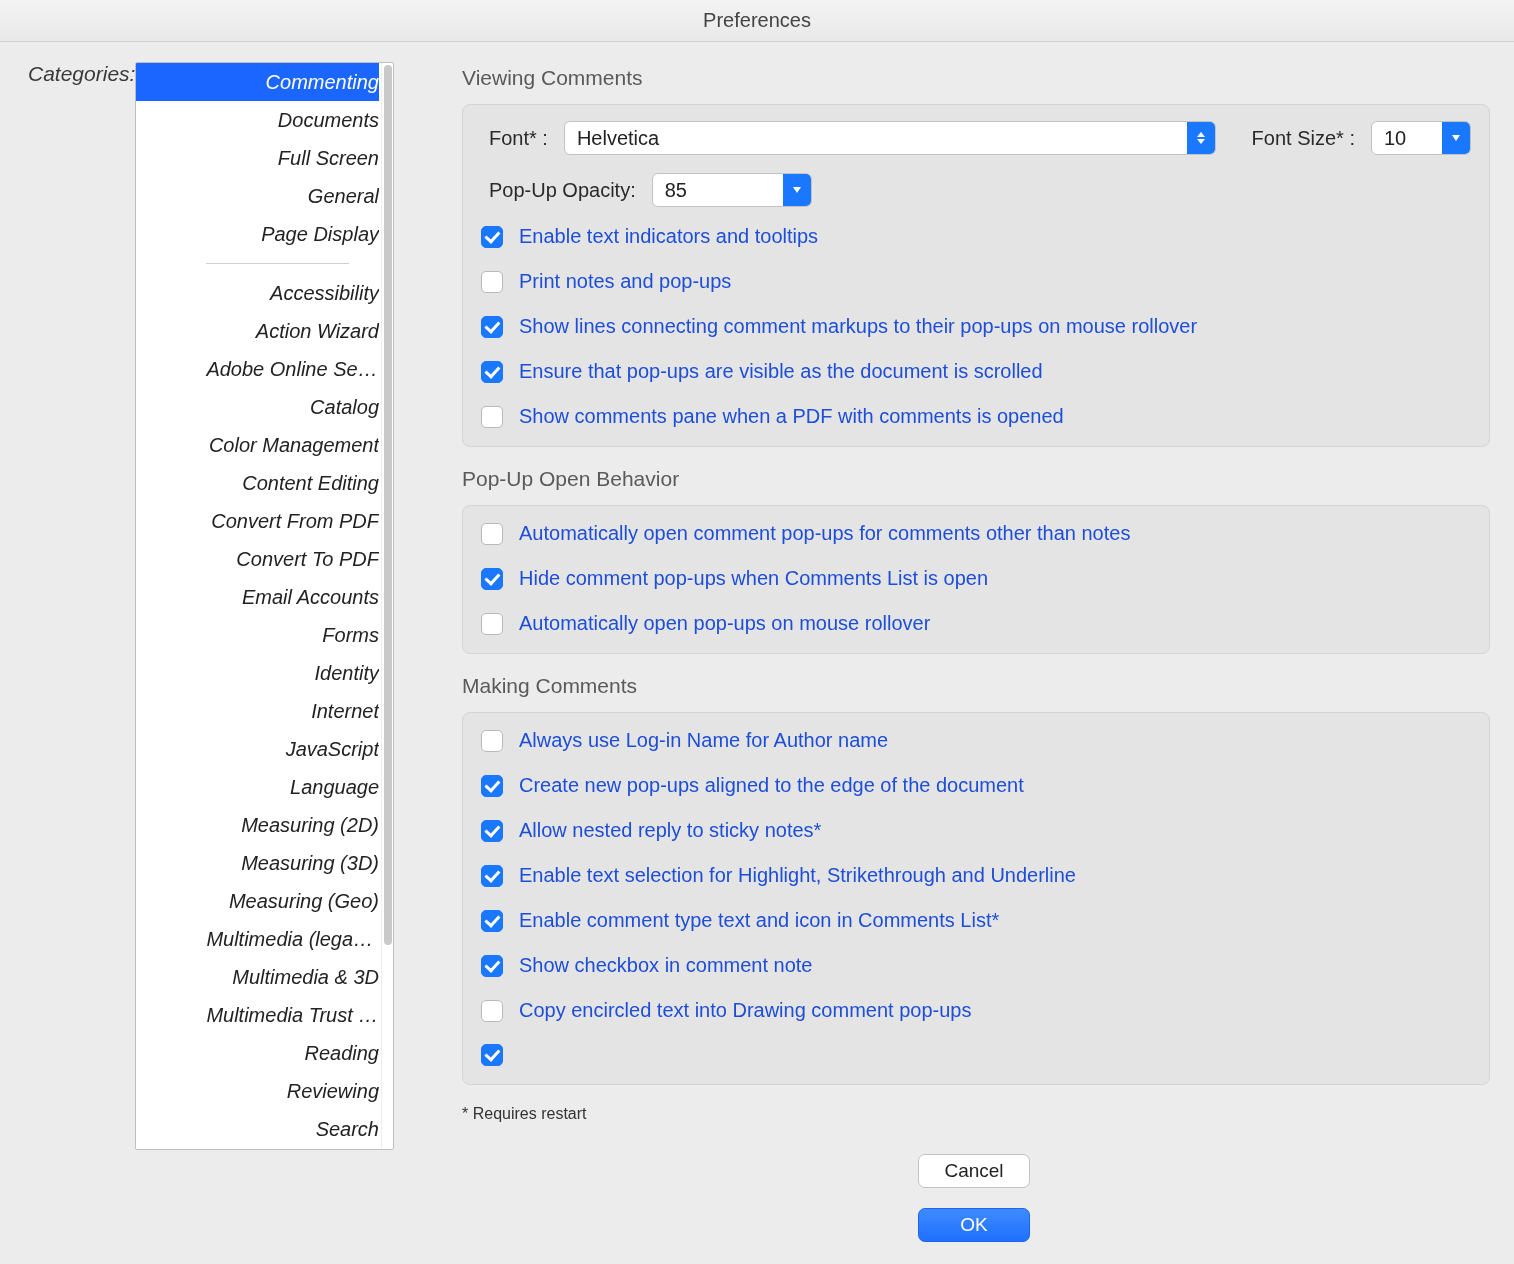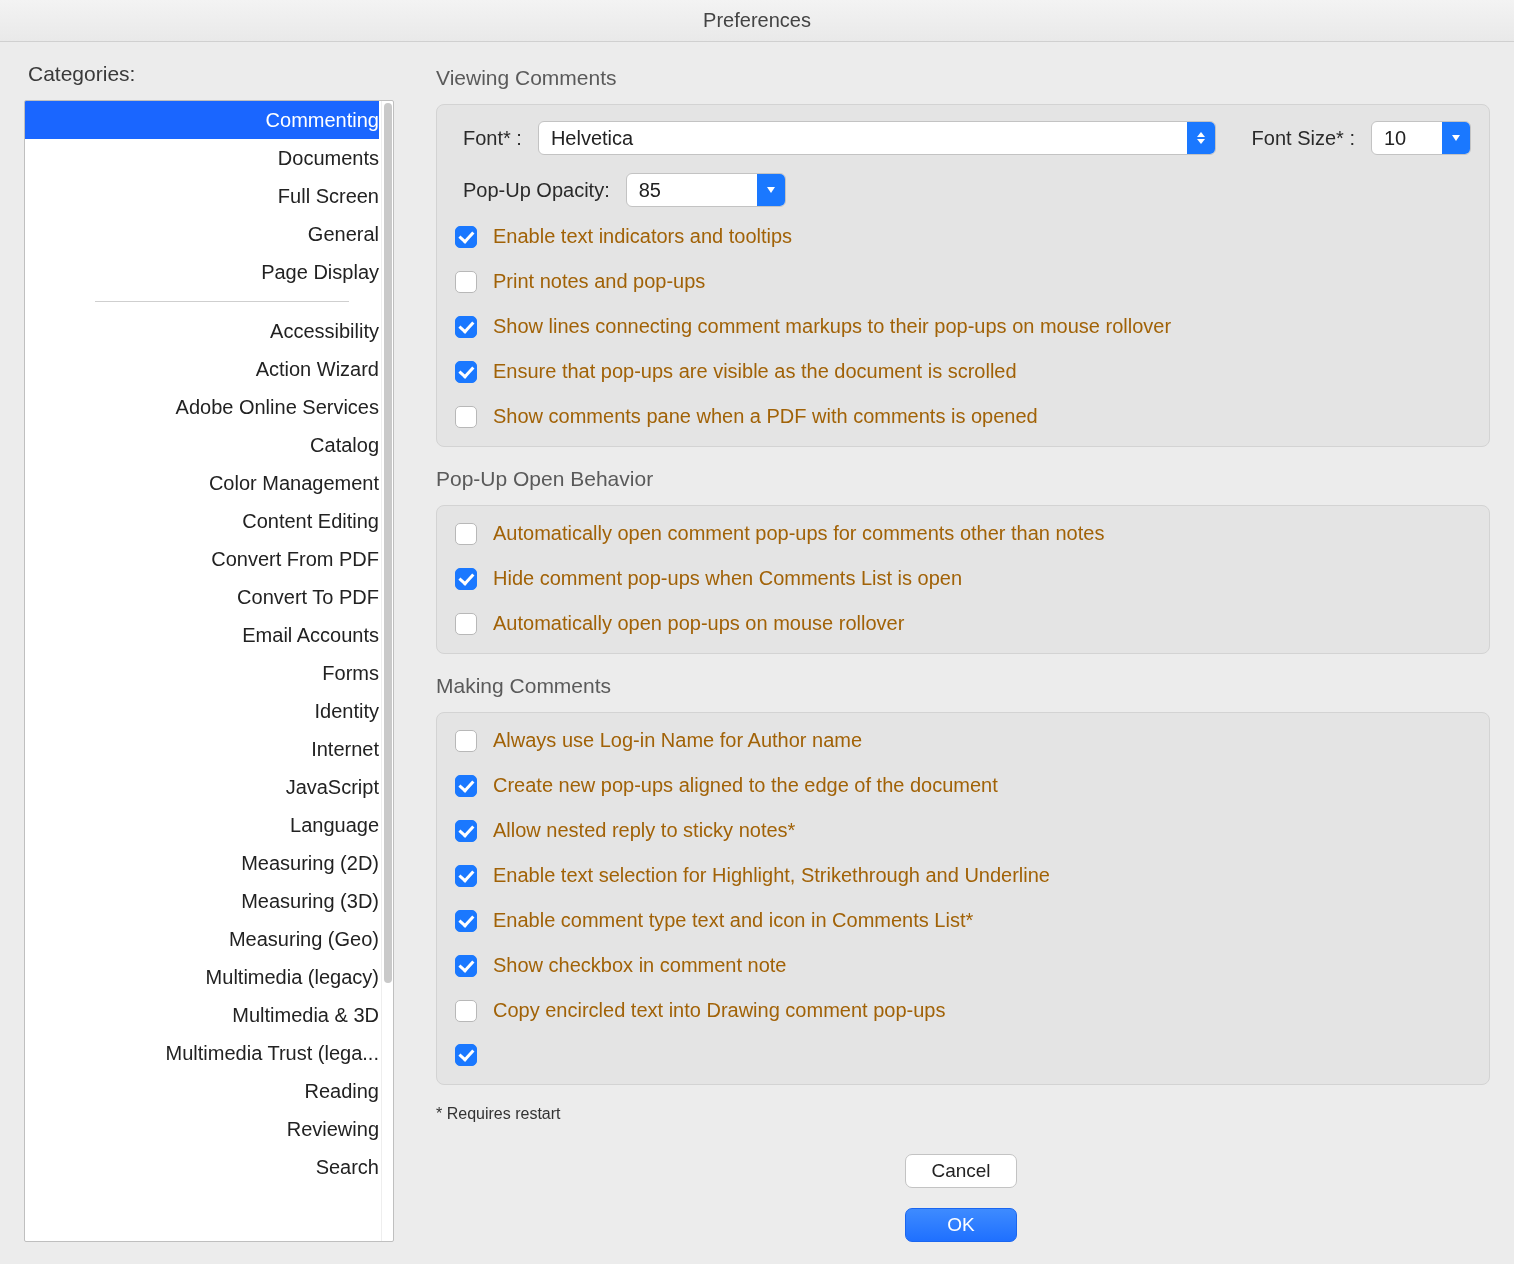--- a/index.html
+++ b/index.html
@@ -21,21 +21,21 @@
     font-size: 20px; font-weight: 500;
     color:#444;
   }
   .container {
     display:flex;
     height: calc(100% - 42px);
     padding: 20px 24px 22px 24px;
   }
   .left {
     width: 370px;
-    display:flex; flex-direction:column;
+    display:flex; flex-direction:row;font-style:italic;
   }
   .cat-label {
     font-size: 21px;
     color:#3a3a3a;
     margin: 0 0 14px 4px;
   }
   .list-wrap {
     flex:1;
     background:#fff;
     border:1px solid #bfbfbf;
@@ -66,21 +66,21 @@
   .cat-item.selected {
     background:#1a66ff;
     color:#fff;
   }
   .cat-sep {
     margin: 10px 30px 10px 70px;
     border-top:1px solid #cfcfcf;
   }
   .right {
     flex:1;
-    padding-left: 42px;
+    padding-left: 68px;
     display:flex; flex-direction:column;
     height:100%;
   }
   .content { flex:1; }
   .section-title {
     font-size: 21px;
     color:#5a5a5a;
     margin: 4px 0 14px 0;
   }
   .section {
@@ -148,21 +148,21 @@
     background:#1a78ff;
     border-color:#1a78ff;
   }
   .checkbox.checked::after {
     content:"";
     width:6px; height:11px;
     border:solid #fff;
     border-width:0 3px 3px 0;
     transform:rotate(42deg) translate(-1px,-1px);
   }
-  .check-label { font-size:20px; color:#a16207; }
+  .check-label { font-size:20px; color:#1d4ed8; }
 
   .footer {
     display:flex; justify-content:flex-end; align-items:center;
     gap:20px;
     padding: 12px 4px 0 0;
     flex-direction: column;
   }
   .restart-note {
     font-size:16px; color:#333;
     margin: 6px 0 12px 0;

